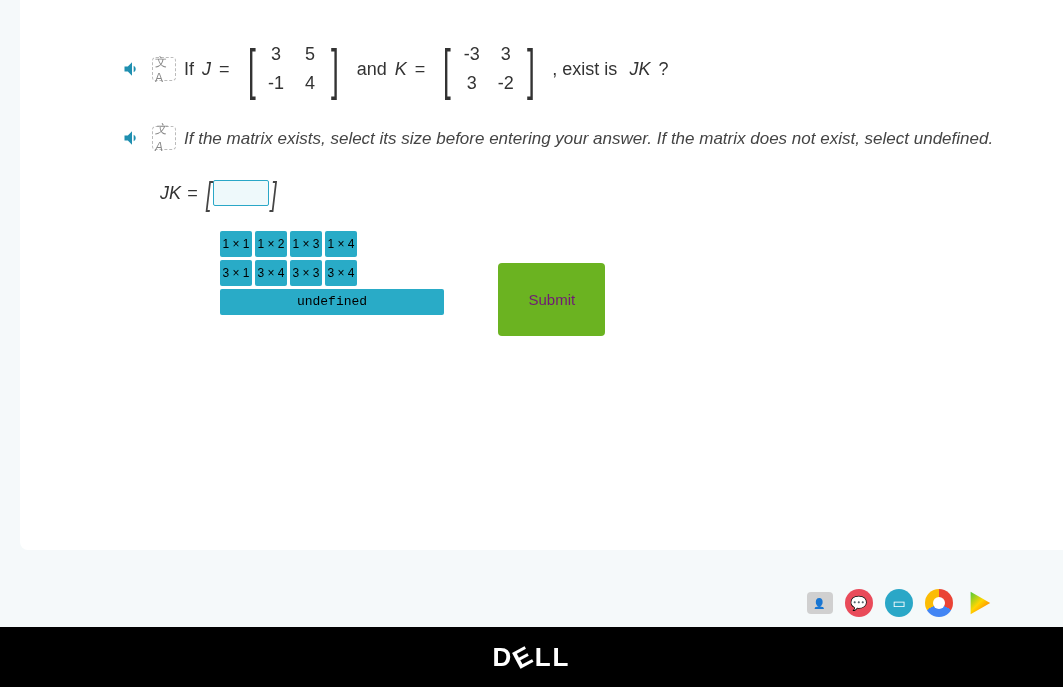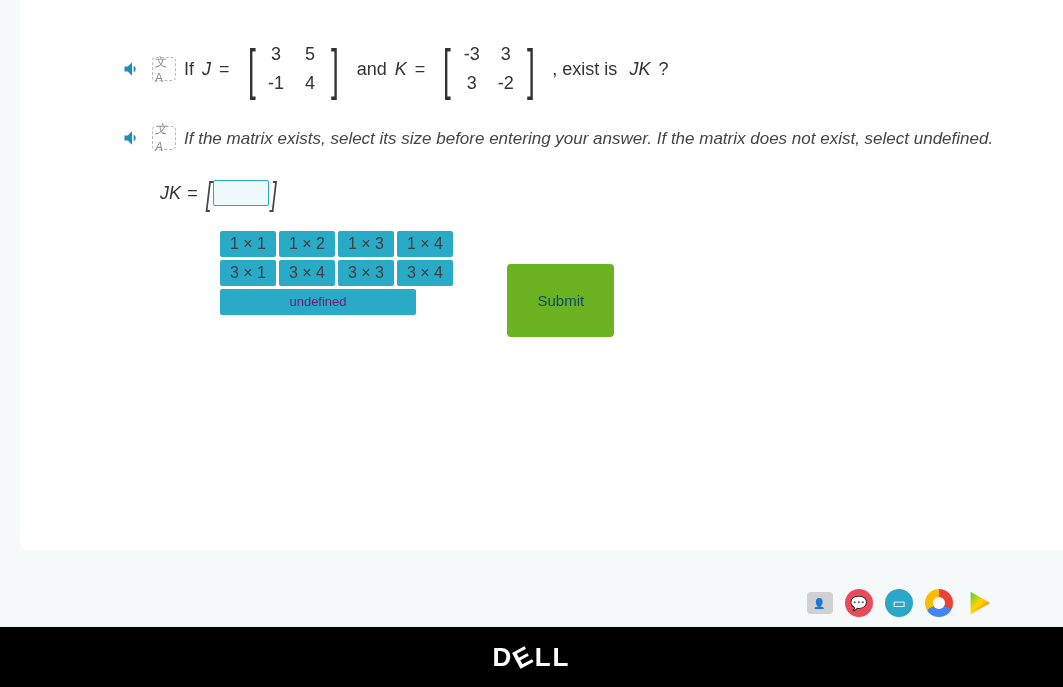--- a/index.html
+++ b/index.html
@@ -113,43 +113,43 @@
   margin-bottom: 30px;
   display: inline-block;
 }
 .size-row {
   display: flex;
   gap: 3px;
   margin-bottom: 3px;
 }
 .size-btn {
   background: #29abc7;
-  color: #404040;
+  color: #000000;
   border: none;
-  width: 56px;
+  width: 32px;
   height: 26px;
-  font-size: 16px;
+  font-size: 12px;
   cursor: pointer;
   border-radius: 2px;
   font-family: inherit;
 }
 .undefined-btn {
   background: #29abc7;
-  color: #701a75;
+  color: #000000;
   border: none;
-  width: 196px;
+  width: 224px;
   height: 26px;
   font-size: 13px;
   cursor: pointer;
   border-radius: 2px;
-  font-family: Liberation Sans, sans-serif;
+  font-family: Liberation Mono, monospace;
 }
 .submit-btn {
   background: #6bb321;
-  color: #0c4a6e;
+  color: #701a75;
   border: none;
   padding: 28px 30px;
   font-size: 15px;
   border-radius: 4px;
   cursor: pointer;
   margin-left: 50px;
   font-family: inherit;
 }
 .taskbar {
   position: absolute;

